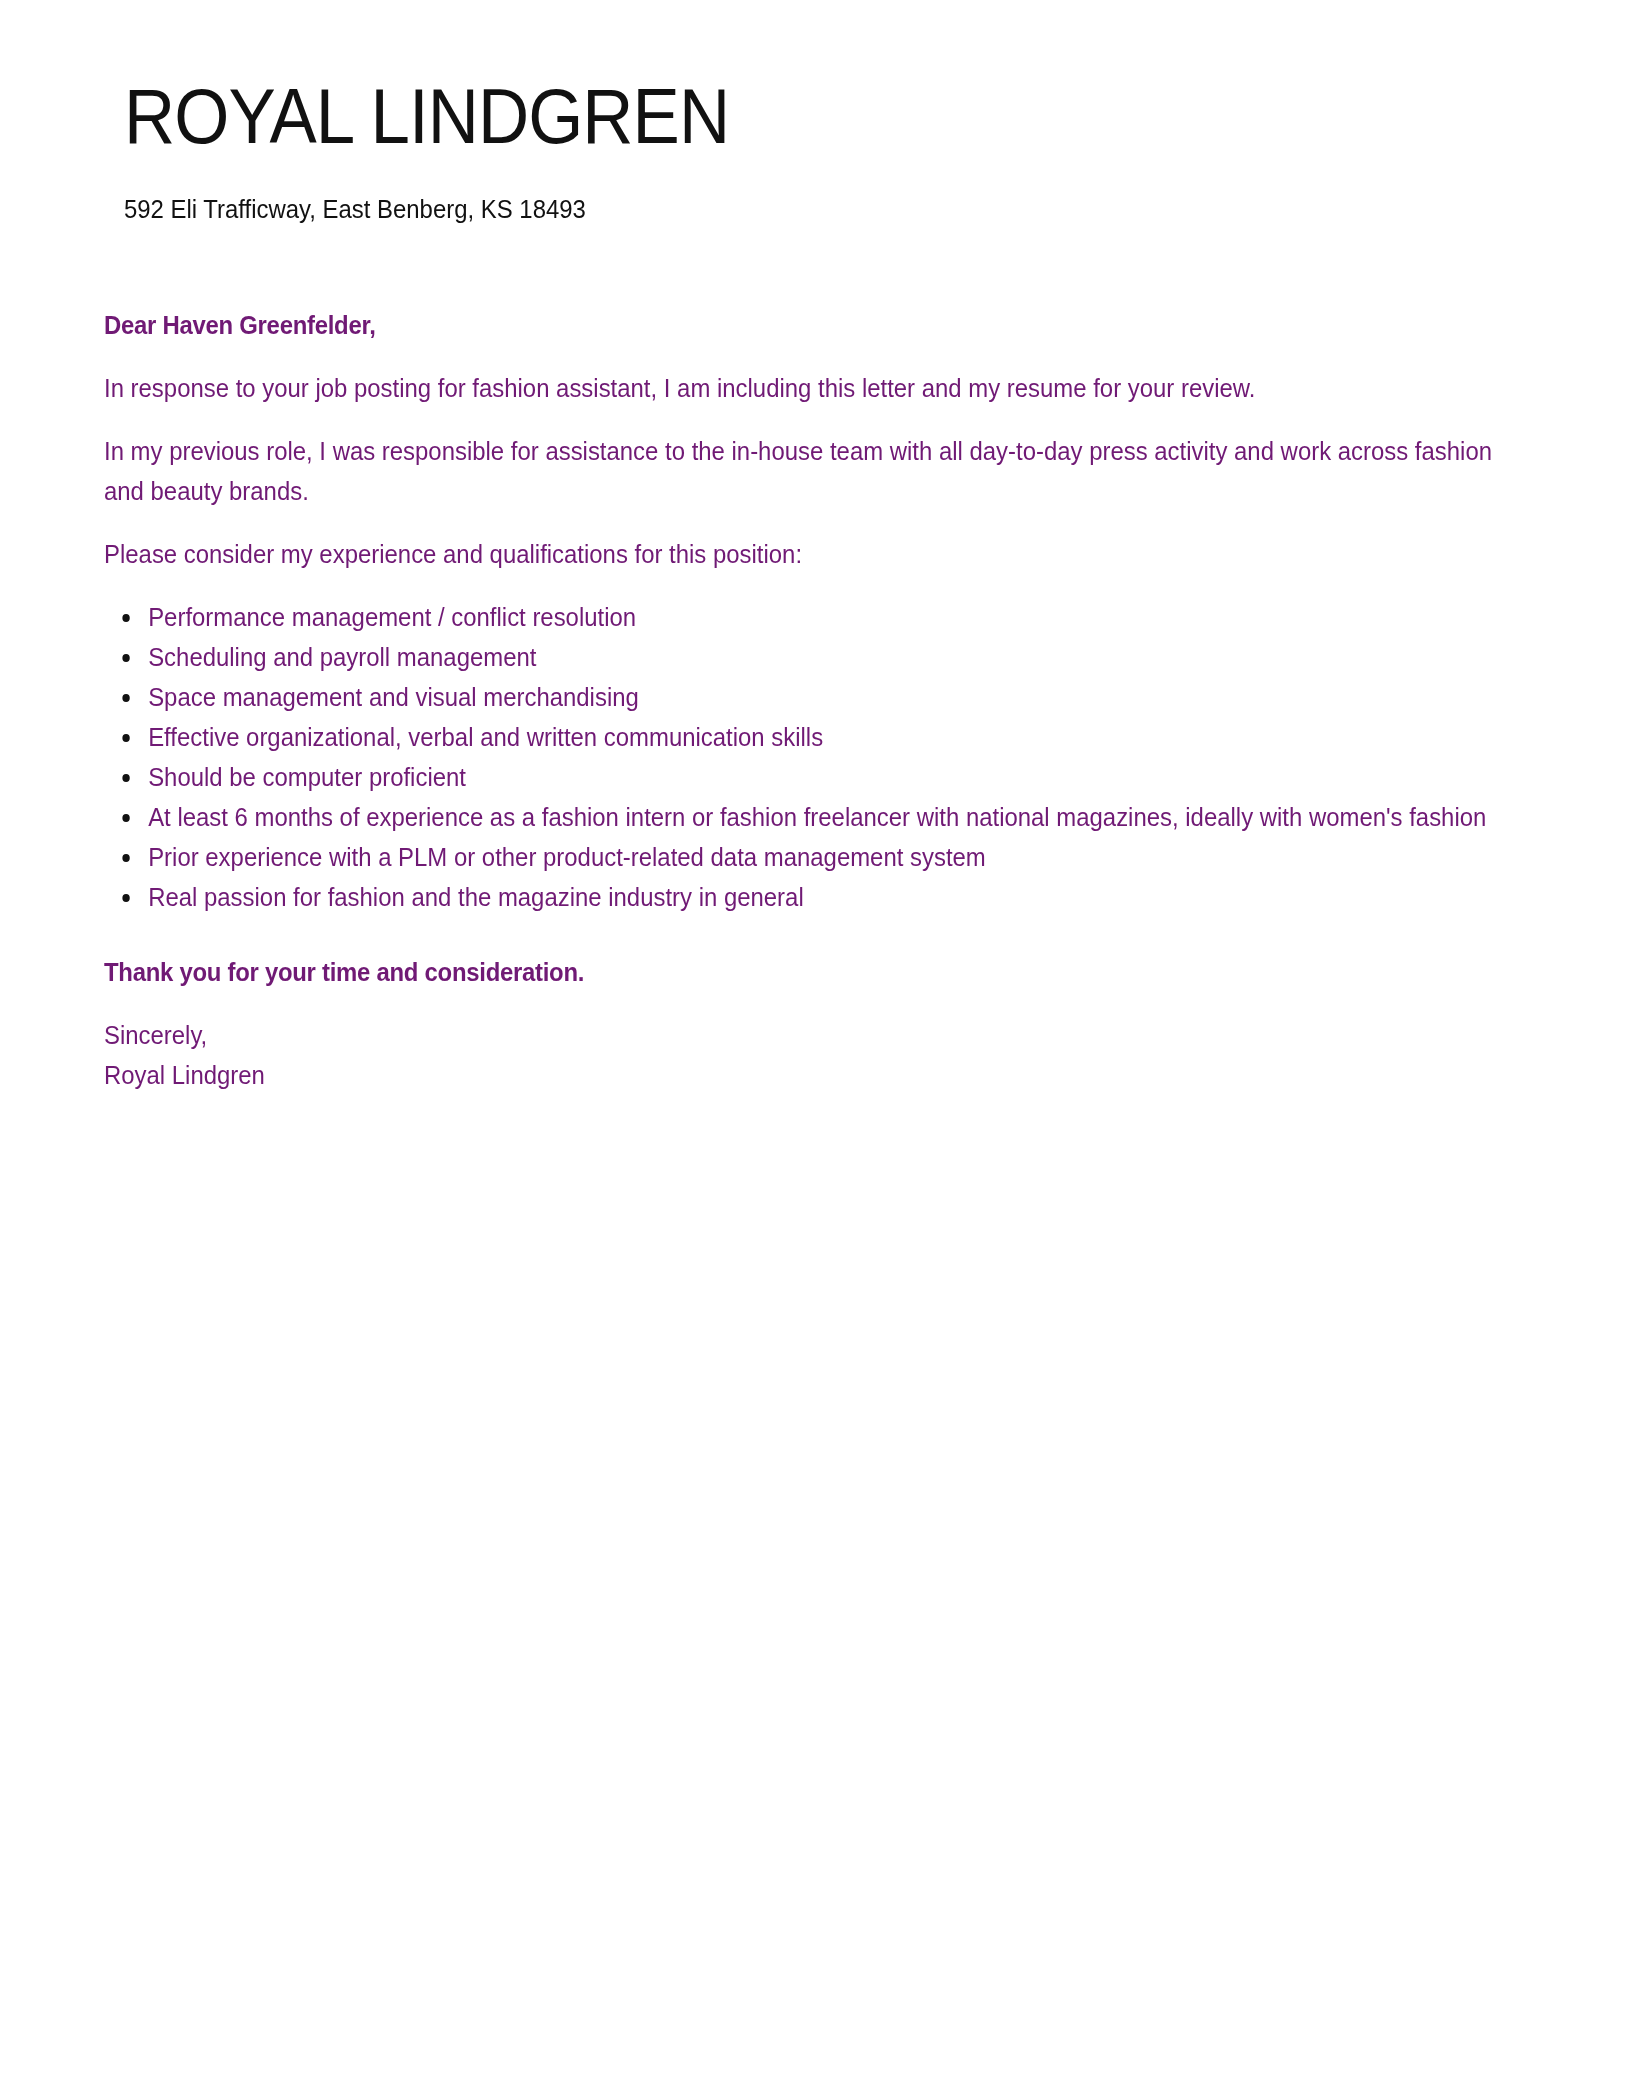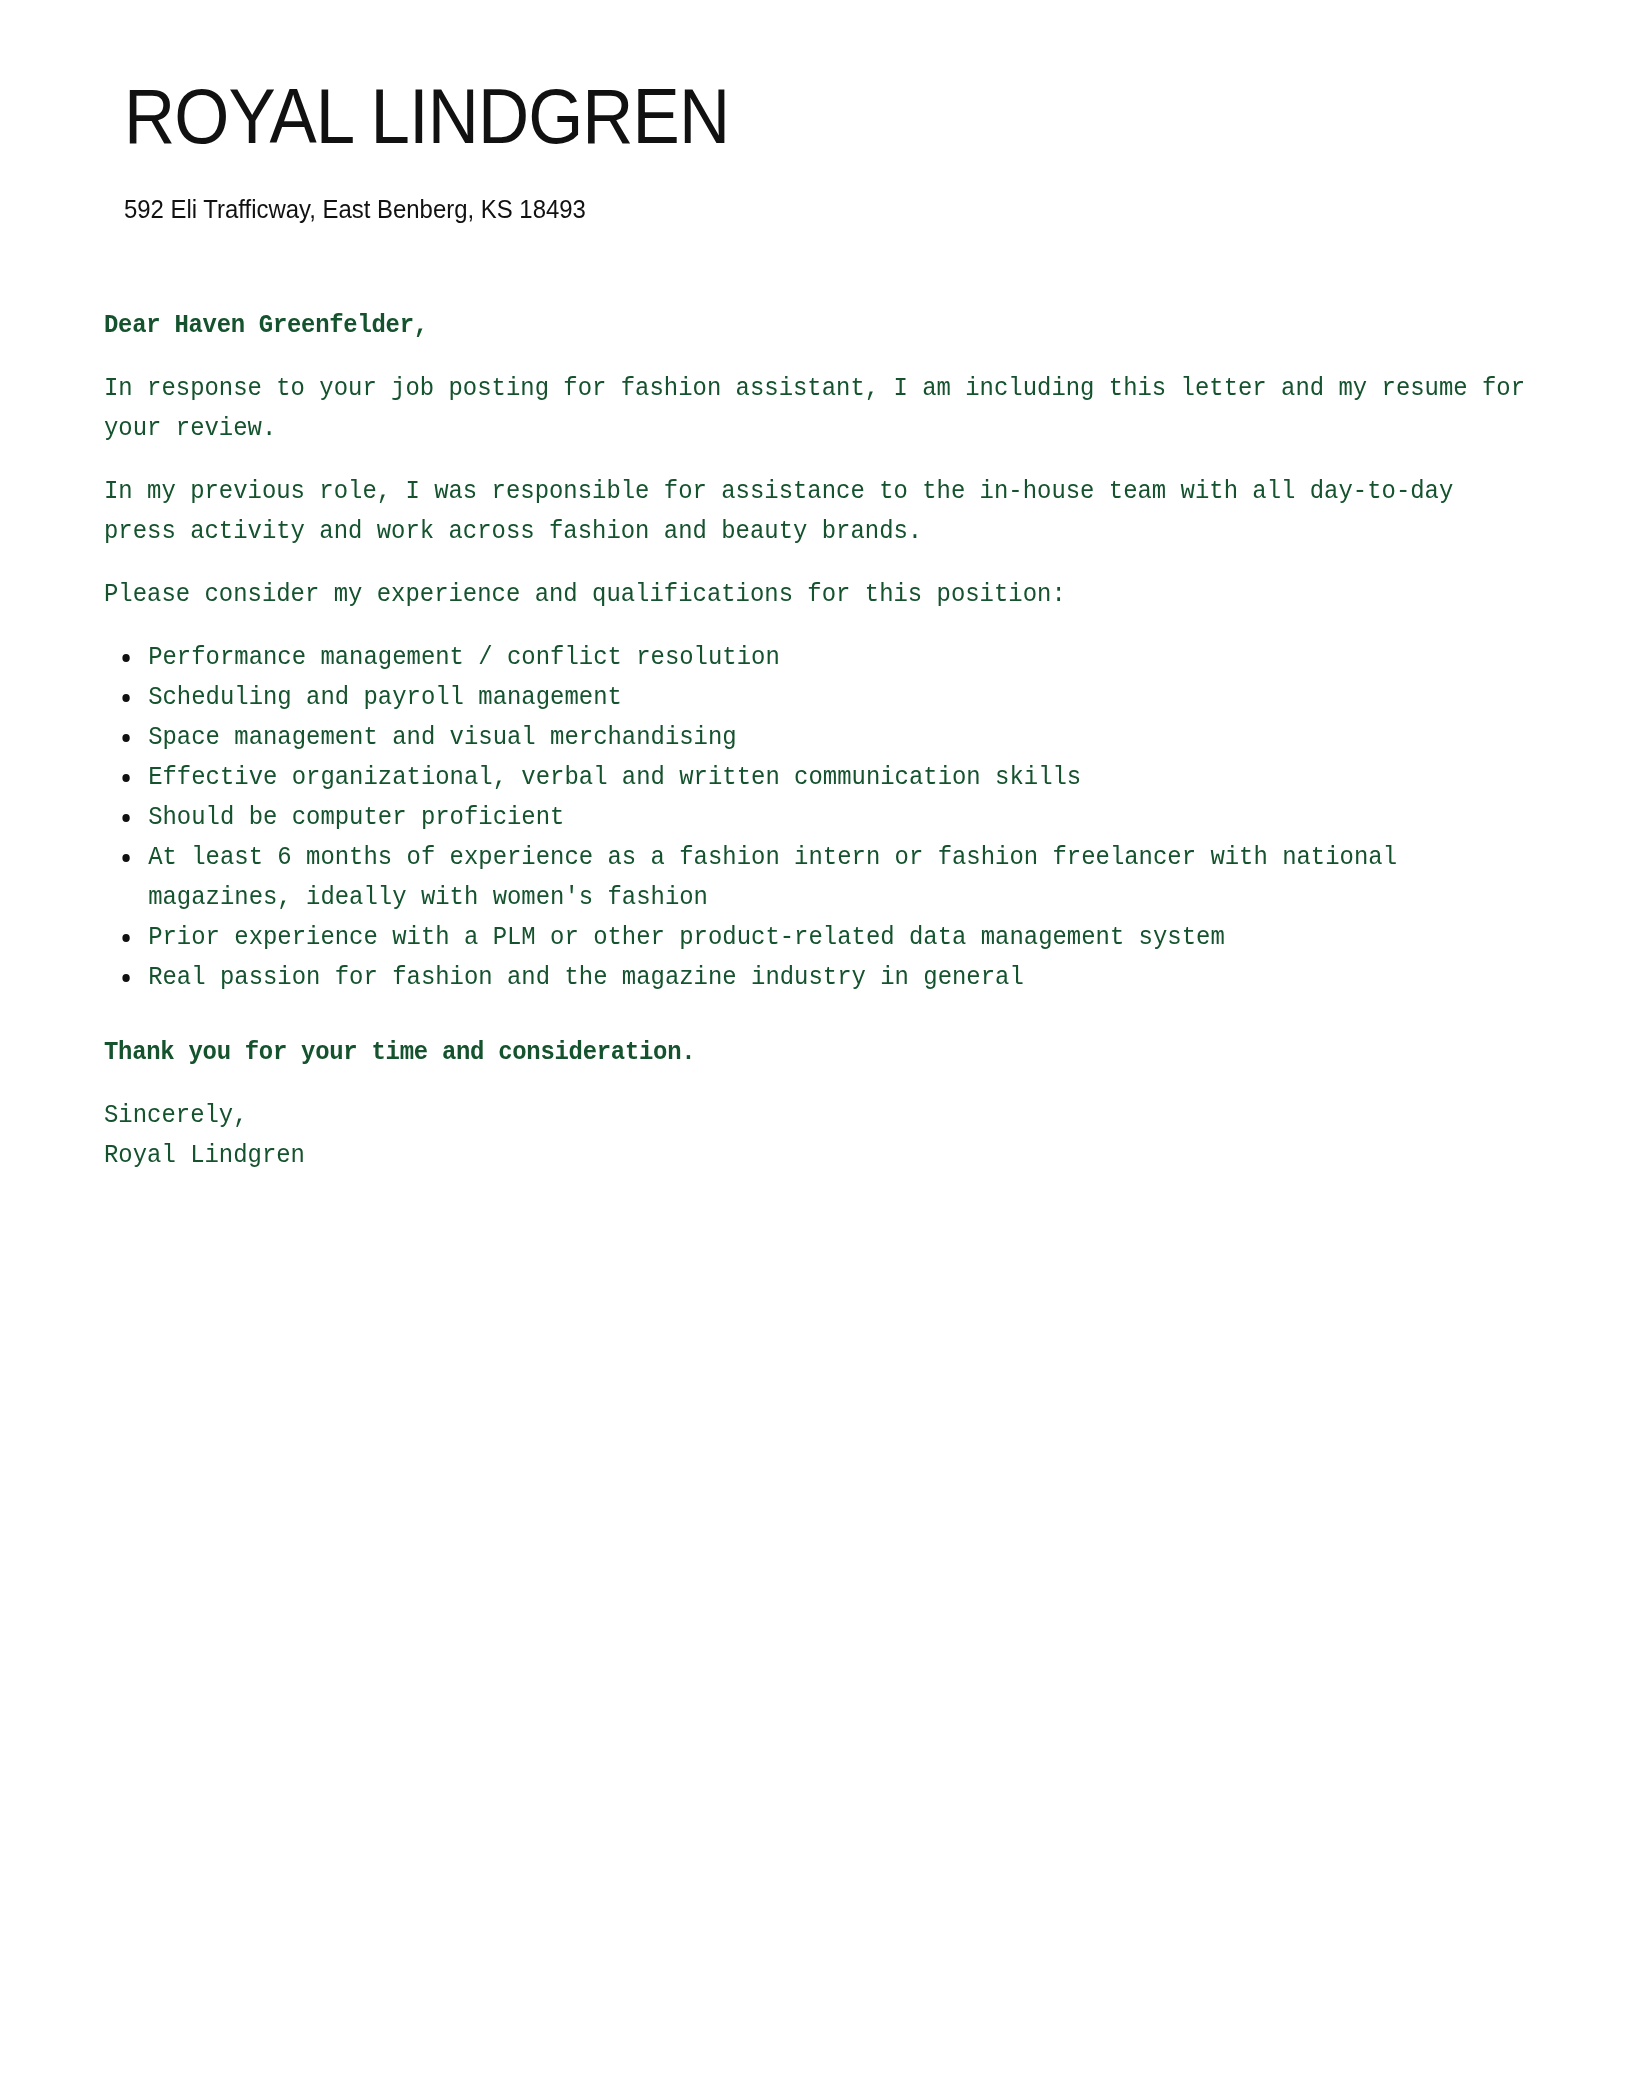--- a/index.html
+++ b/index.html
@@ -45,22 +45,21 @@
       transform-origin: left center;
       white-space: nowrap;
     }
     .body {
       position: absolute;
       left: 104px;
       top: 305px;
       width: 1420px;
       font-size: 26px;
       line-height: 40px;
-      color: #14532d;
-      font-family: Liberation Mono, monospace;
+      color: #701a75;
     }
     .body p {
       margin: 0 0 23px 0;
     }
     .salutation {
       font-weight: 700;
       letter-spacing: -0.3px;
     }
     .narrow {
       transform: scaleX(0.92);

